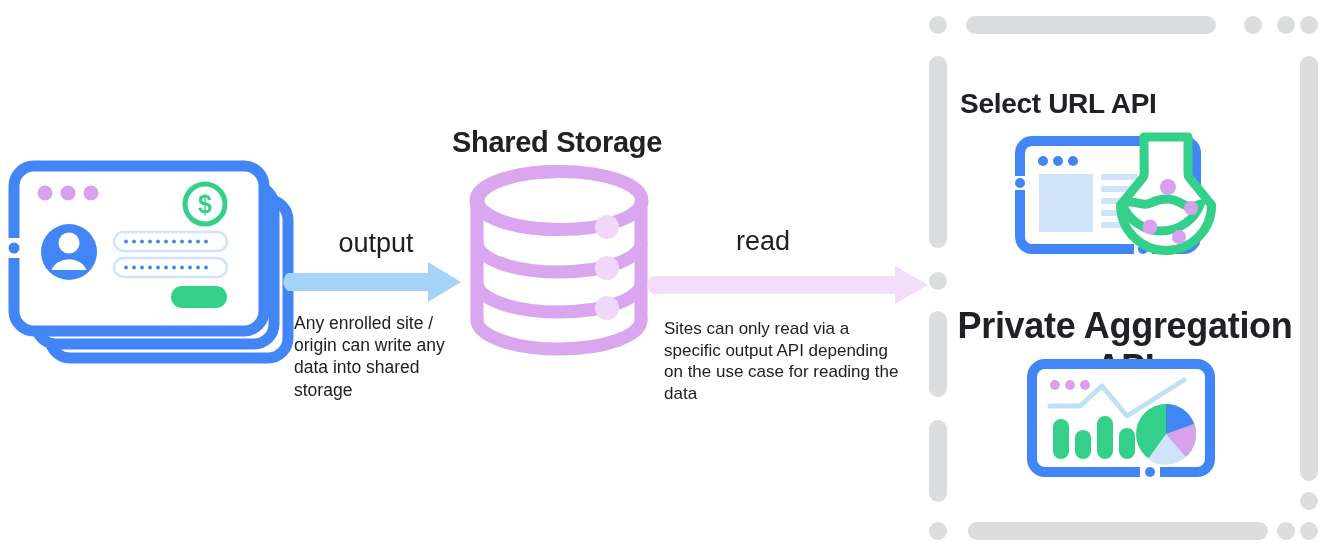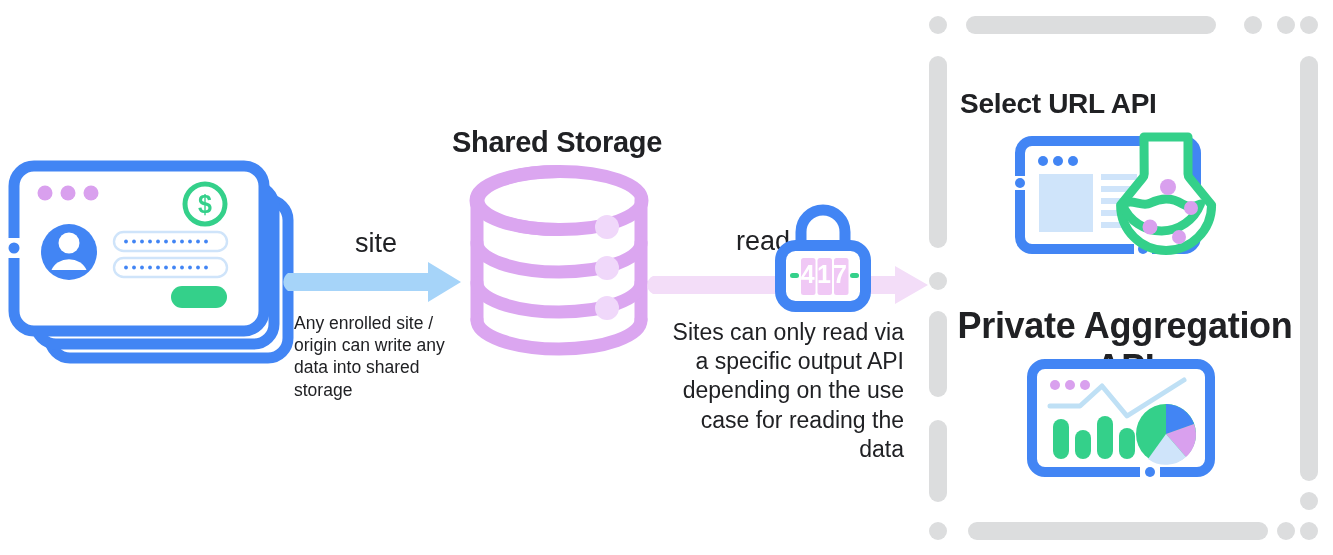--- a/index.html
+++ b/index.html
@@ -81,21 +81,21 @@
             <circle cx="190" cy="107.5" r="1.9"></circle>
               <circle cx="198" cy="107.5" r="1.9"></circle>
           </g>
         </g>
 
         <rect x="163" y="126" width="56" height="22" rx="11" ry="11" fill="#34D08A"></rect>
       </g>
     </svg>
   </div>
 
-  <div class="abs arrow-label" style="left:296px;top:228px;width:160px;font-size:27px;text-align:center;">site</div>
+  <div class="abs arrow-label" style="left:296px;top:228px;width:160px;font-size:27px;text-align:center;">output</div>
 
   <div class="abs" style="left:288px;top:262px;width:175px;height:40px;">
     <svg width="175" height="40" viewBox="0 0 175 40">
       <path d="M0 11 h140 v-11 l33 20 l-33 20 v-11 h-140 a11 11 0 0 1 0 -18 z" fill="#A6D4F9"></path>
     </svg>
   </div>
 
   <div class="abs desc" style="left:294px;top:312px;width:172px;font-size:17.5px;">Any enrolled site / origin can write any data into shared storage</div>
 
   <div class="abs ttl" style="left:432px;top:126px;width:250px;font-size:29px;text-align:center;">Shared Storage</div>
@@ -124,37 +124,22 @@
   </div>
 
   <div class="abs arrow-label" style="left:678px;top:226px;width:112px;font-size:27px;text-align:right;">read</div>
 
   <div class="abs" style="left:653px;top:266px;width:275px;height:38px;">
     <svg width="275" height="38" viewBox="0 0 275 38">
       <path d="M0 10 h242 v-10 l33 19 l-33 19 v-10 h-242 a10 10 0 0 1 0 -18 z" fill="#F3DDF8"></path>
     </svg>
   </div>
 
-  <div class="abs" style="left:775px;top:200px;width:96px;height:112px;">
-    <svg width="96" height="112" viewBox="0 0 96 112">
-      <path d="M26 48 V32 a22 22 0 0 1 44 0 V48" fill="none" stroke="#4285F4" stroke-width="11" stroke-linecap="round"></path>
-      <rect x="5.5" y="45.5" width="85" height="61" rx="15" ry="15" fill="#ffffff" stroke="#4285F4" stroke-width="11"></rect>
-
-      <g>
-        <rect x="26" y="58" width="14.5" height="37" rx="2.5" fill="#F0C8F5"></rect>
-        <rect x="42.5" y="58" width="14.5" height="37" rx="2.5" fill="#F0C8F5"></rect>
-        <rect x="59" y="58" width="14.5" height="37" rx="2.5" fill="#F0C8F5"></rect>
-        <text x="50" y="83" text-anchor="middle" font-family="Liberation Sans, sans-serif" font-size="25" font-weight="700" letter-spacing="2.3" fill="#ffffff">417</text>
-        <rect x="15" y="73" width="9" height="5" rx="2.5" fill="#34D08A"></rect>
-        <rect x="75" y="73" width="9" height="5" rx="2.5" fill="#34D08A"></rect>
-      </g>
-    </svg>
-  </div>
-
-  <div class="abs desc" style="left:664px;top:318px;width:240px;font-size:23px;text-align:right;">Sites can only read via a specific output API depending on the use case for reading the data</div>
+
+  <div class="abs desc" style="left:664px;top:318px;width:240px;font-size:17px;">Sites can only read via a specific output API depending on the use case for reading the data</div>
 
   <div class="abs" style="left:920px;top:0px;width:413px;height:555px;">
     <svg width="413" height="555" viewBox="0 0 413 555">
       <g fill="#DCDDDE">
 
         <circle cx="18" cy="25" r="9"></circle>
         <rect x="46" y="16" width="250" height="18" rx="9"></rect>
         <circle cx="333" cy="25" r="9"></circle>
         <circle cx="366" cy="25" r="9"></circle>
         <circle cx="389" cy="25" r="9"></circle>

